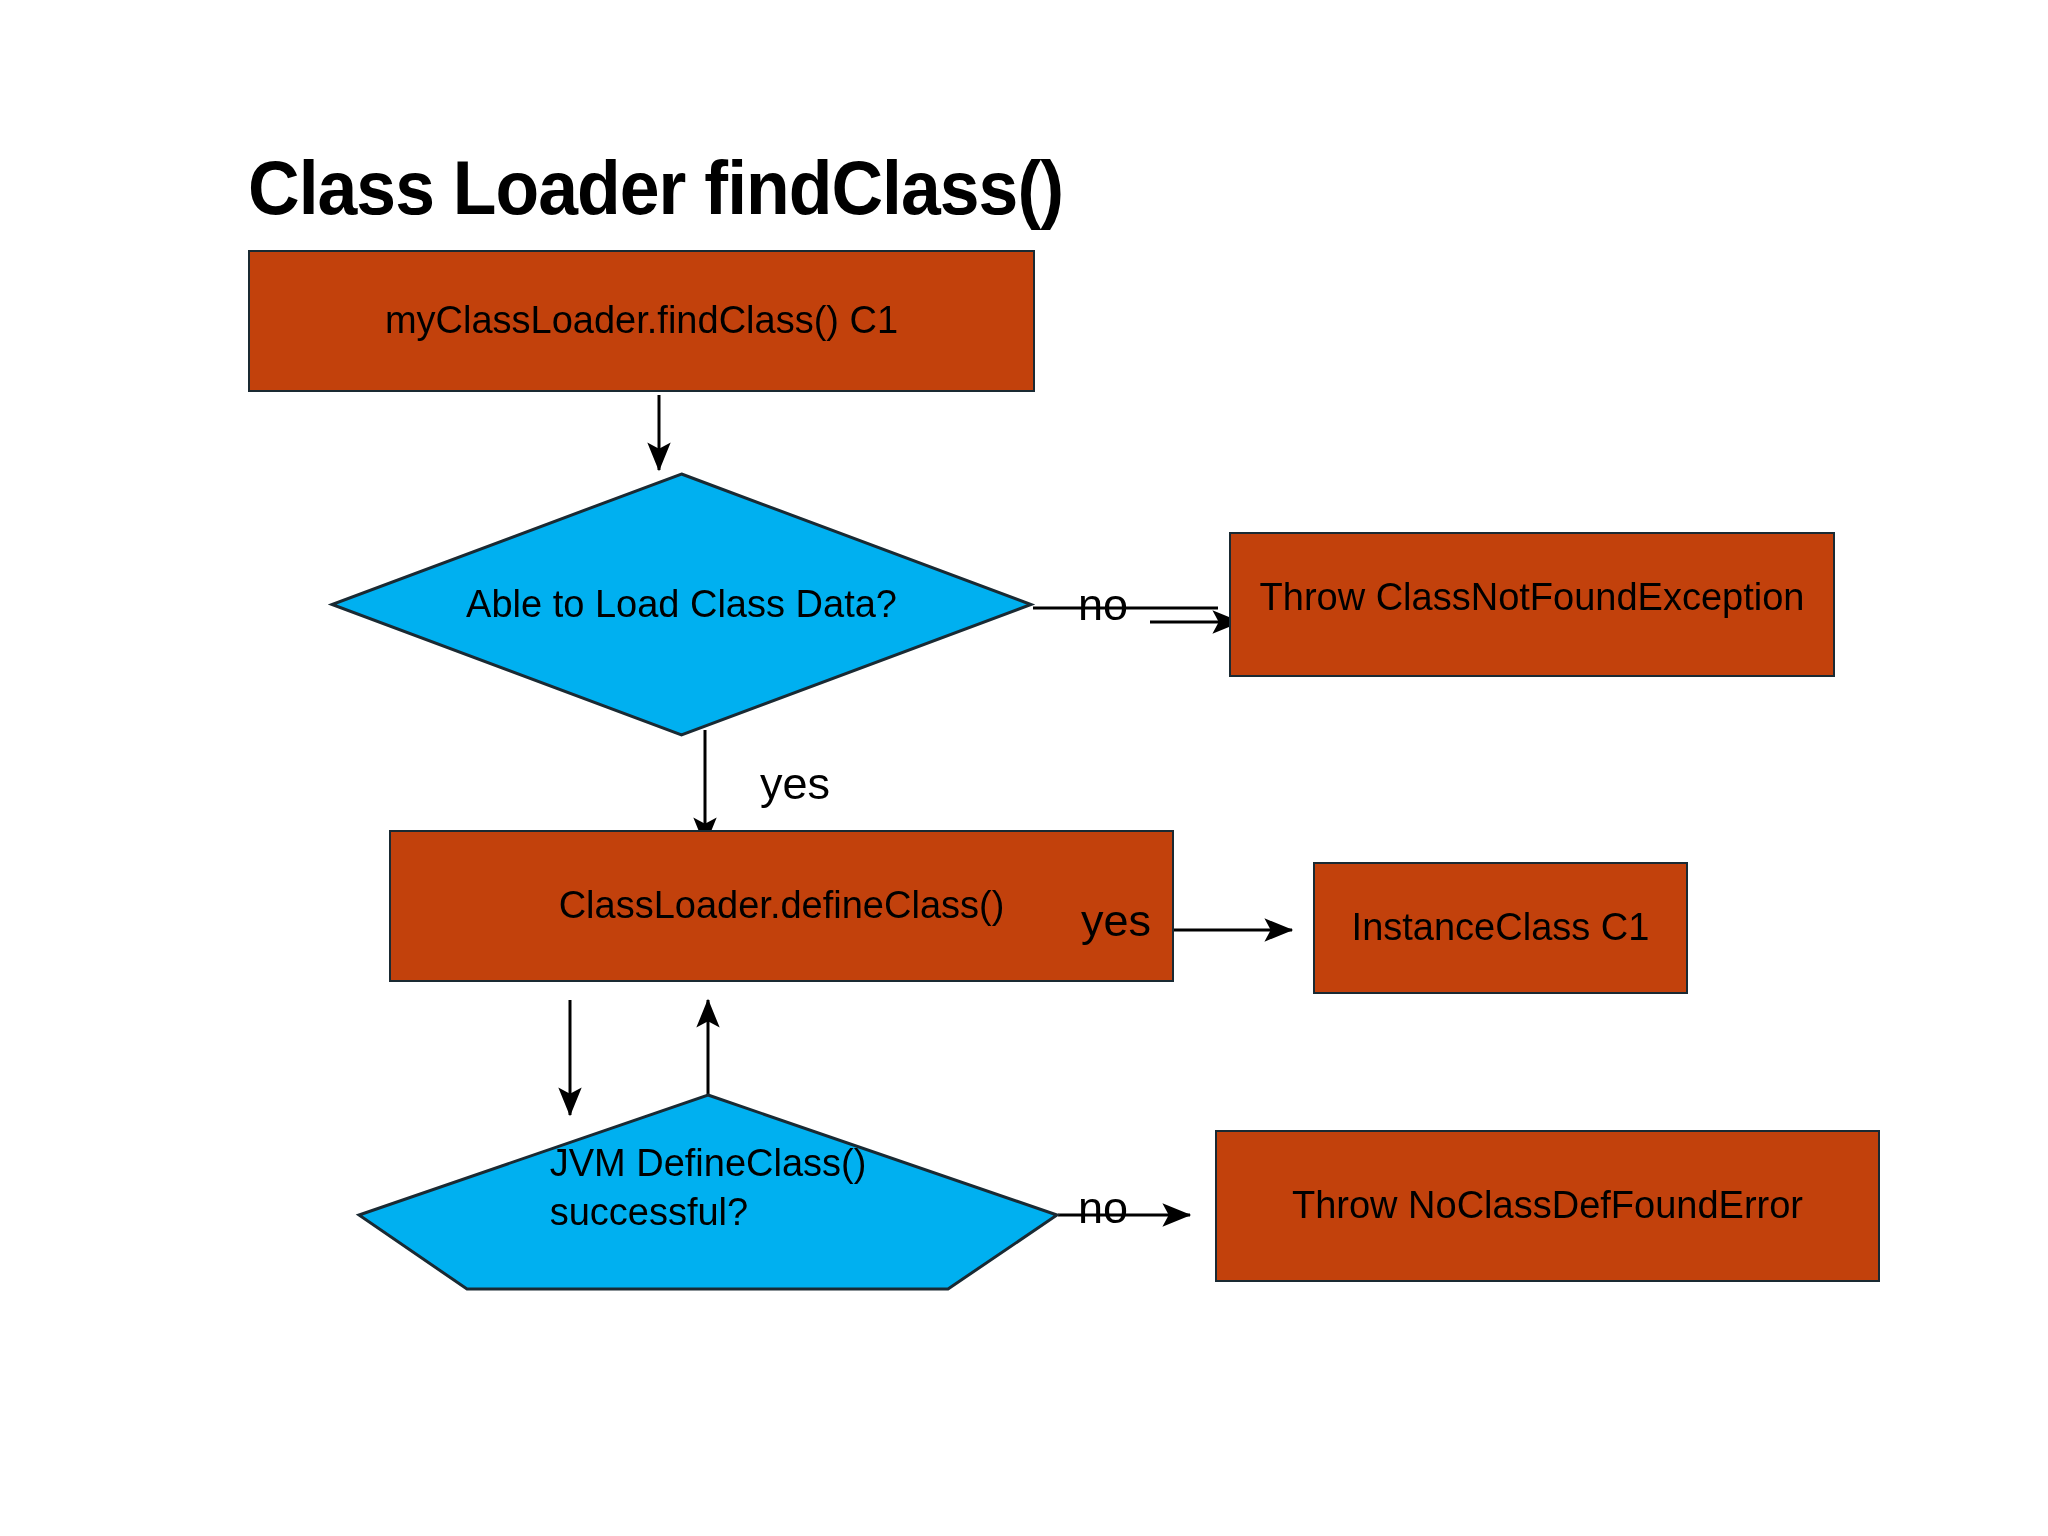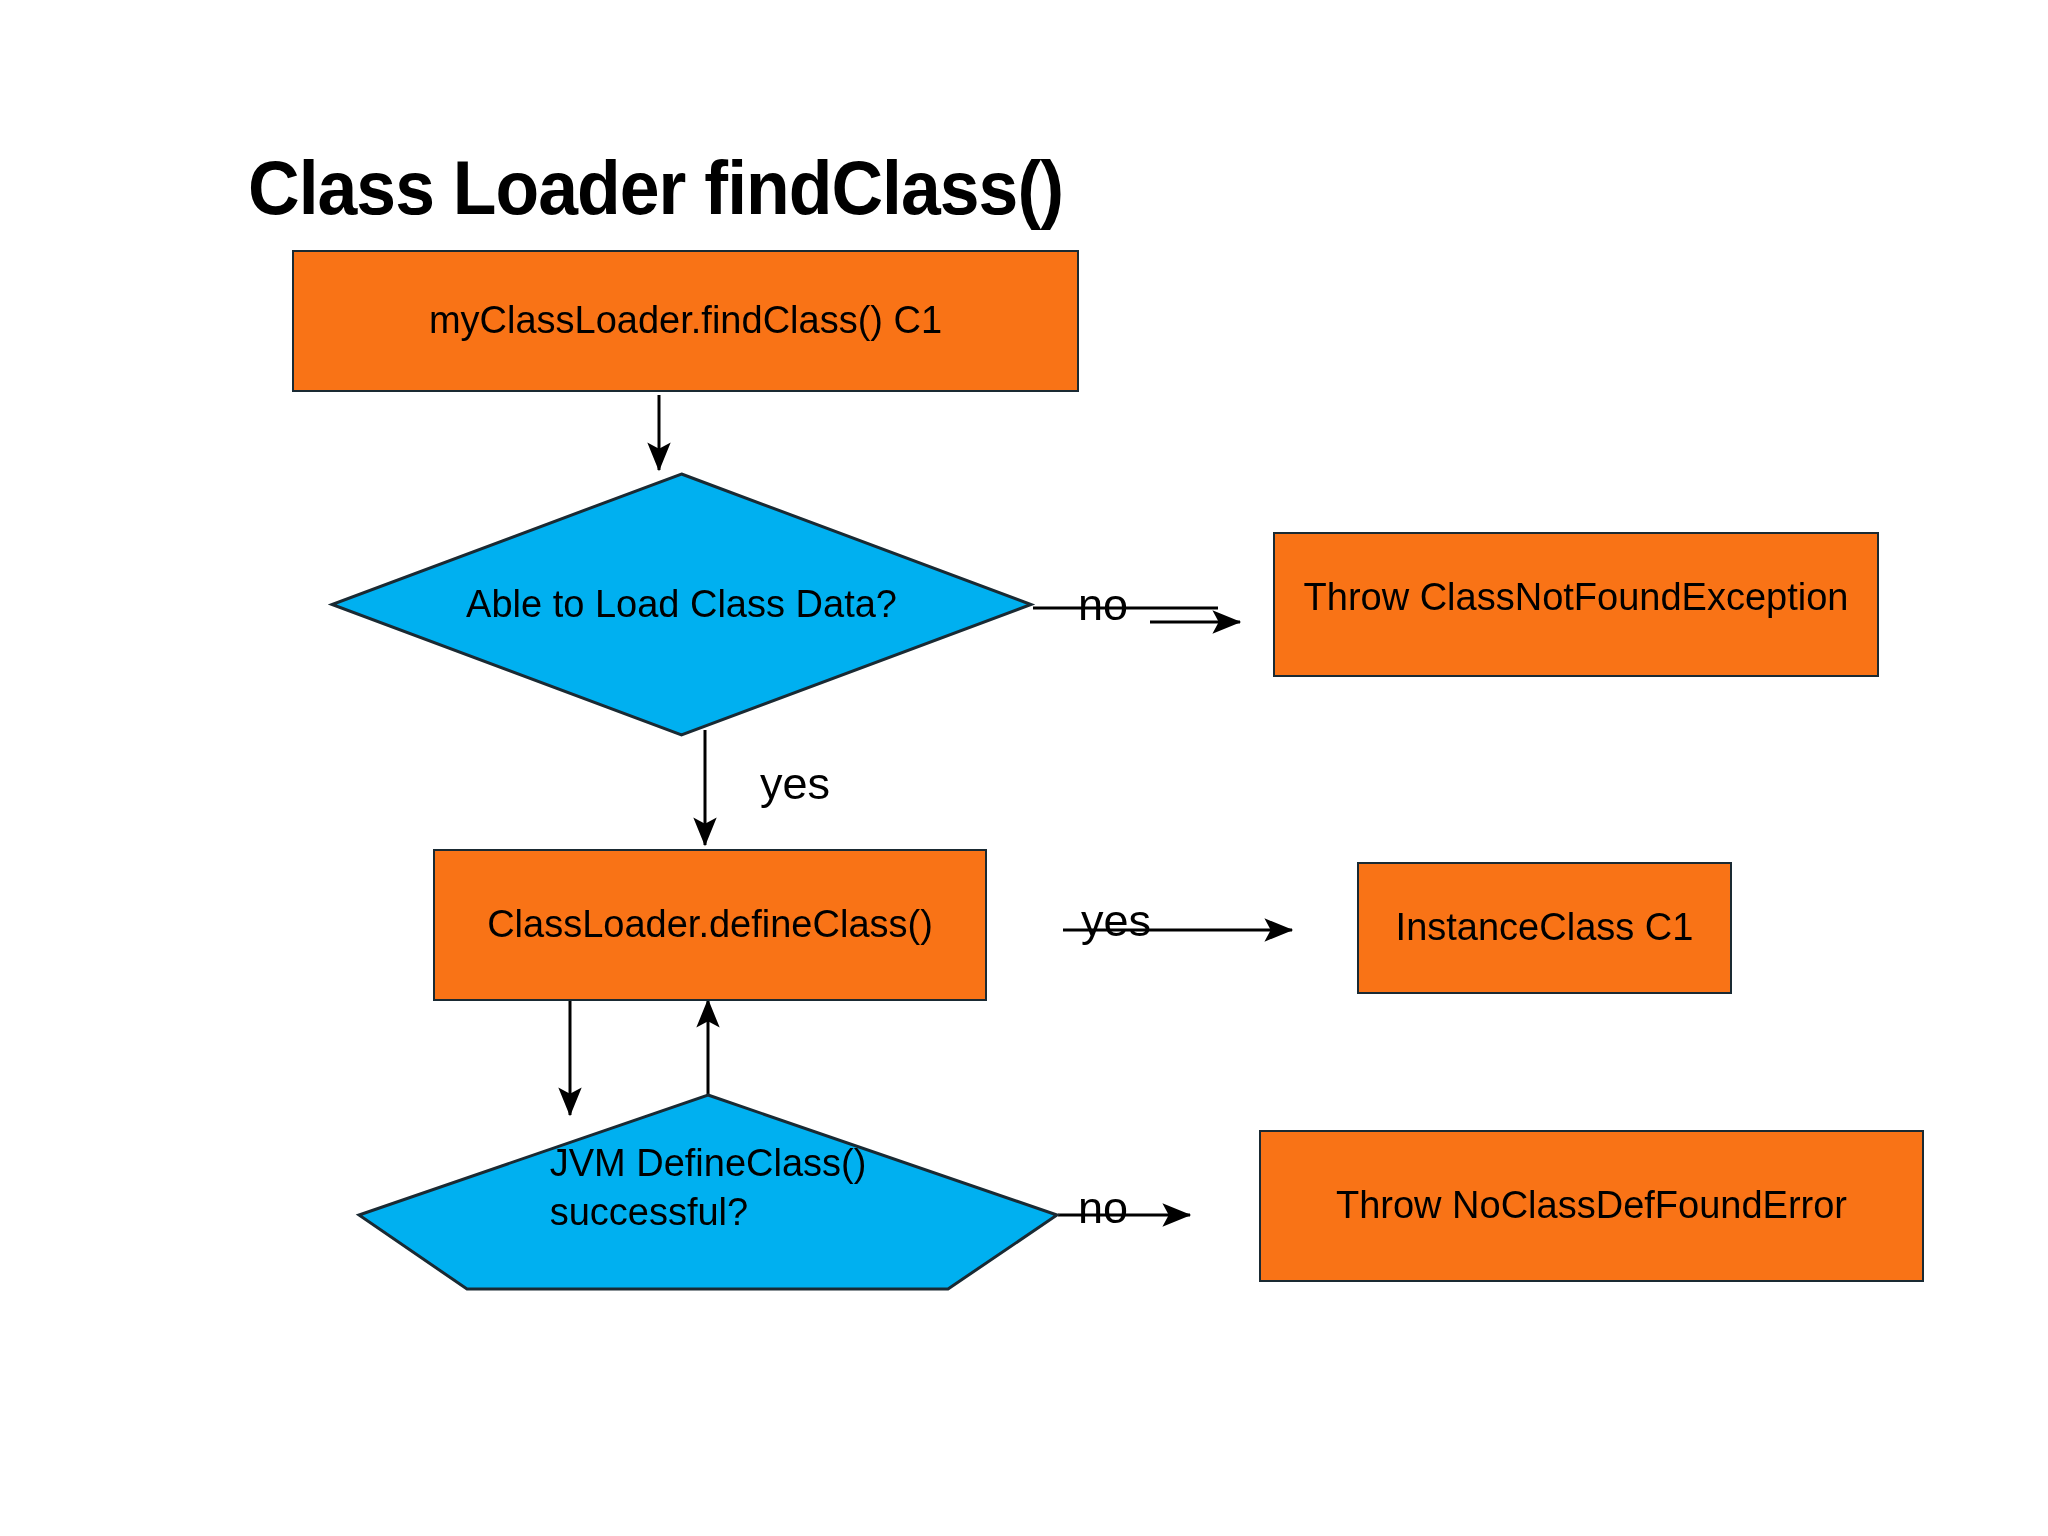--- a/index.html
+++ b/index.html
@@ -34,26 +34,25 @@
     line-height: 1;
     white-space: nowrap;
     color: #000000;
     transform: scaleX(0.94);
     transform-origin: left top;
   }
   
   .node-box {
     position: absolute;
     box-sizing: border-box;
-    background: #f97316;
+    background: #c2410c;
     border: 2px solid #1a2a33;
     display: flex;
     align-items: center;
     justify-content: center;
-    margin-left: 44px;
   }
   .node-box .node-label {
     font-family: "Liberation Sans", sans-serif;
     font-size: 38px;
     line-height: 1.05;
     color: #000000;
     white-space: nowrap;
     text-align: center;
   }
   
@@ -166,21 +165,21 @@
     <svg width="703" height="265" viewBox="0 0 703 265">
       <polygon points="351.5,2 701,132.5 351.5,263 2,132.5" fill="#00B0F0" stroke="#1a2a33" stroke-width="3"></polygon>
     </svg>
     <span class="node-label">Able to Load Class Data?</span>
   </div>
 
   <div class="node-box overflow" style="left:1229px; top:532px; width:606px; height:145px;">
     <span class="node-label" style="top:44px;">Throw ClassNotFoundException</span>
   </div>
 
-  <div class="node-box" style="left:389px; top:849px; width:554px; height:152px;">
+  <div class="node-box" style="left:389px; top:830px; width:785px; height:152px;">
     <span class="node-label">ClassLoader.defineClass()</span>
   </div>
 
   <div class="node-box" style="left:1313px; top:862px; width:375px; height:132px;">
     <span class="node-label">InstanceClass C1</span>
   </div>
 
   <div class="node-diamond" style="left:357px; top:1093px; width:702px; height:218px;">
     <svg width="702" height="218" viewBox="0 0 702 218">
       <polygon points="351,2 700,122 591,196 110,196 2,122" fill="#00B0F0" stroke="#1a2a33" stroke-width="3"></polygon>

